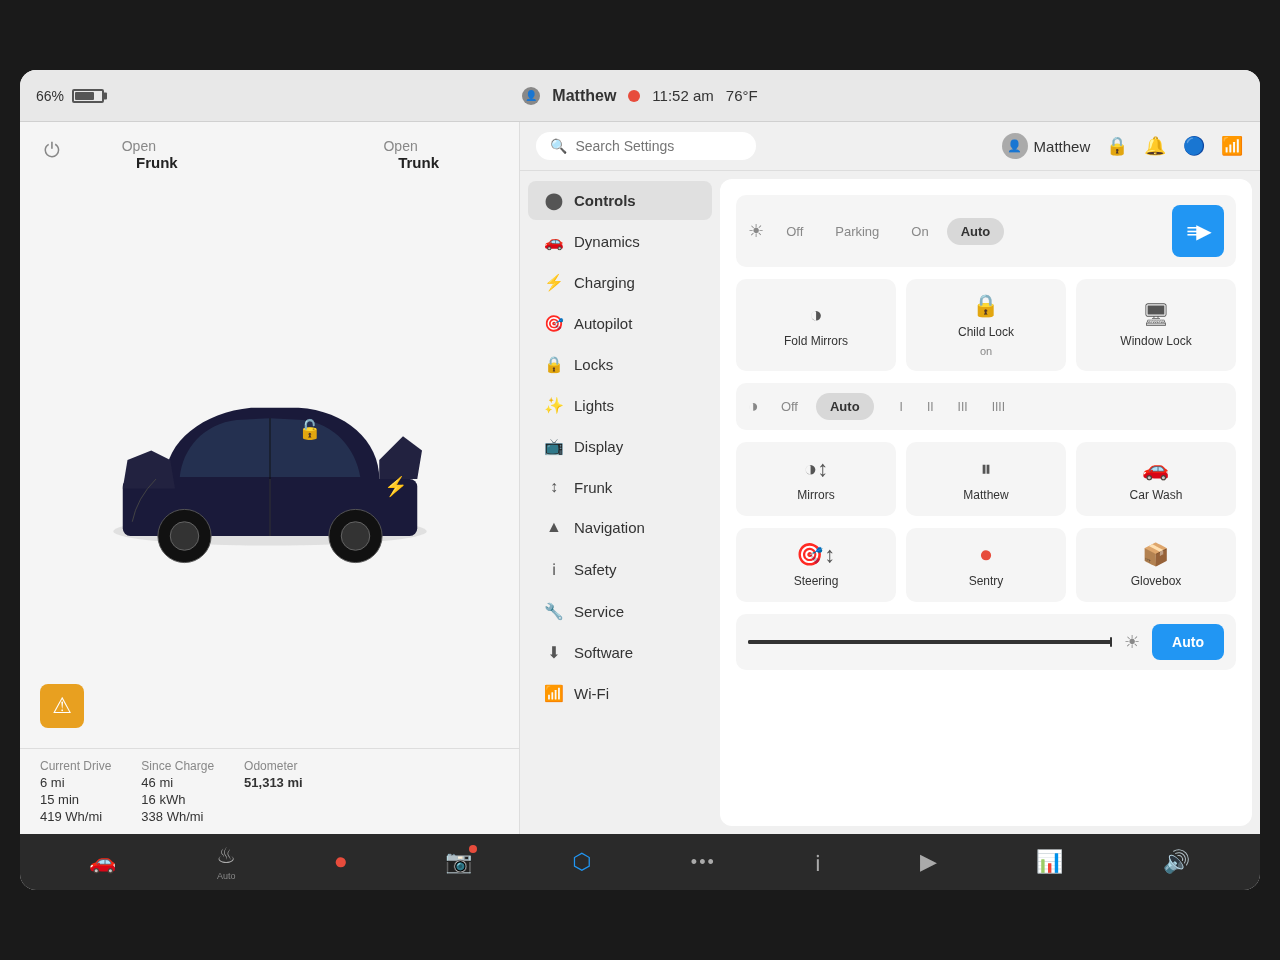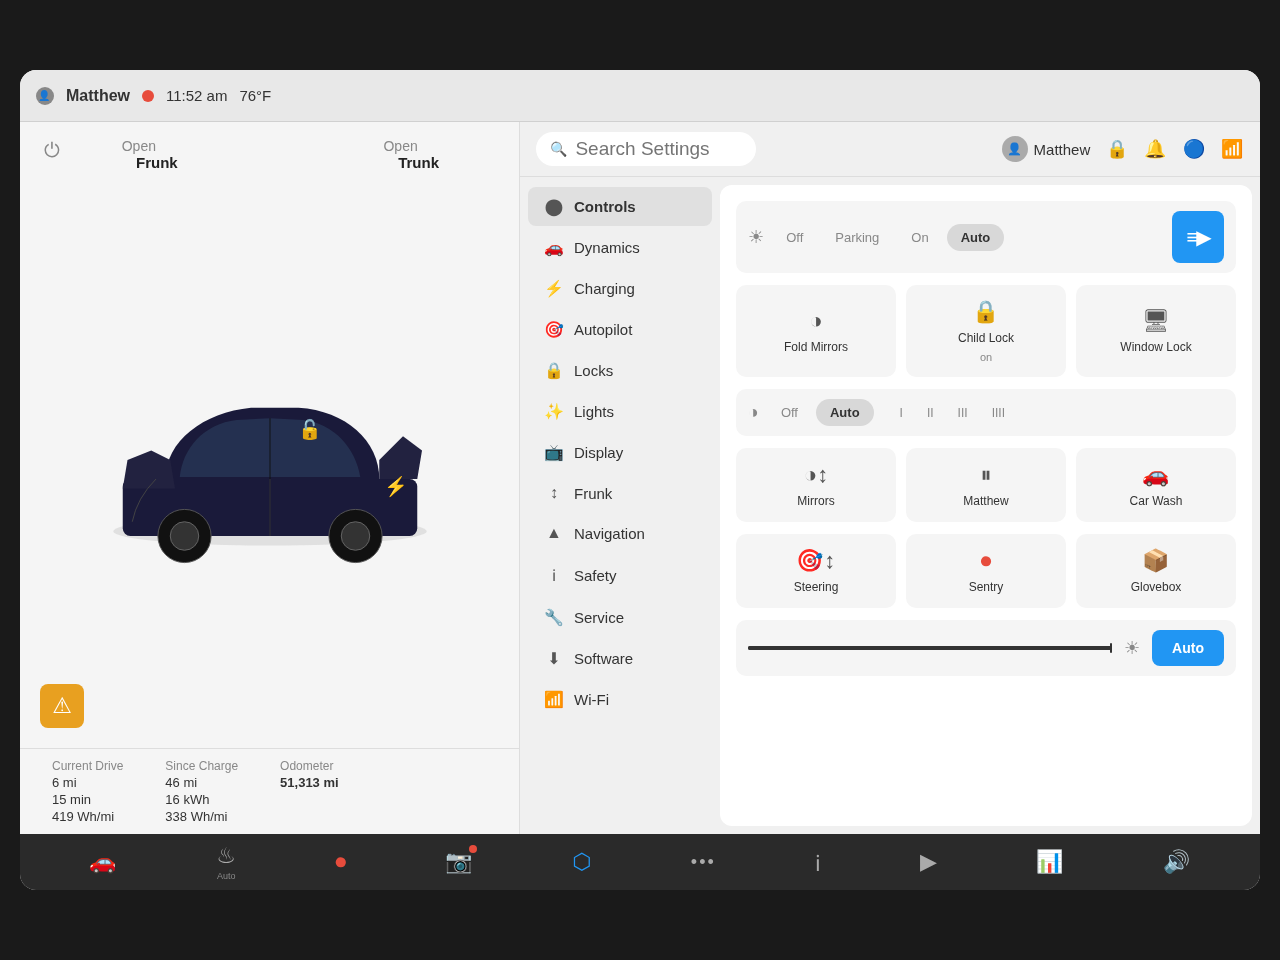--- a/index.html
+++ b/index.html
@@ -186,21 +186,20 @@
       background: #f5f5f5;
       padding: 10px 20px;
       display: flex;
       gap: 30px;
       border-top: 1px solid #ddd;
     }
     .stat-group {
       display: flex;
       flex-direction: column;
       gap: 2px;
-      margin-left: 12px;
     }
     .stat-label {
       font-size: 12px;
       color: #888;
       font-weight: 500;
     }
     .stat-value {
       font-size: 13px;
       color: #333;
       font-weight: 500;
@@ -229,21 +228,21 @@
       align-items: center;
       background: white;
       border-radius: 20px;
       padding: 6px 14px;
       width: 220px;
       gap: 8px;
     }
     .search-input-wrap input {
       border: none;
       outline: none;
-      font-size: 19px;
+      font-size: 14px;
       color: #6d28d9;
       background: transparent;
       width: 100%;
     }
     .search-icons-right {
       display: flex;
       align-items: center;
       gap: 16px;
     }
     .user-profile {
@@ -513,20 +512,26 @@
     }
     .tb-blue { color: #2196F3; }
     .tb-red { color: #e74c3c; }
   </style>
 </head>
 <body>
 
 <div class="screen">
 
   <div class="status-bar">
+    <div class="status-bar-left">
+      <span class="battery-pct">66%</span>
+      <div class="battery-icon">
+        <div class="battery-fill"></div>
+      </div>
+    </div>
     <div class="status-bar-center">
       <div class="user-icon">👤</div>
       <span style="font-weight:600; font-size:16px;">Matthew</span>
       <div class="record-dot"></div>
       <span>11:52 am</span>
       <span>76°F</span>
     </div>
     <div class="status-bar-right">
     </div>
   </div>

